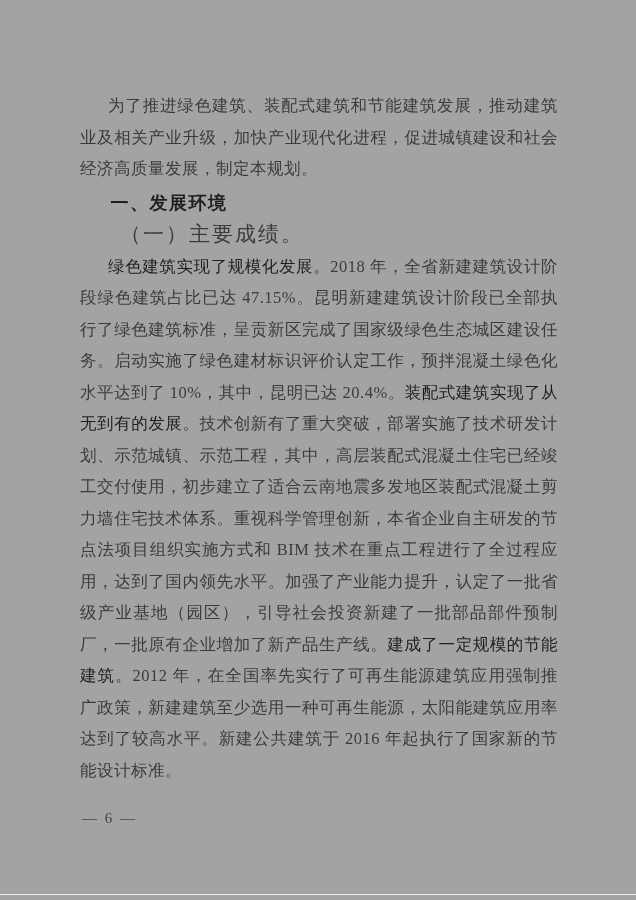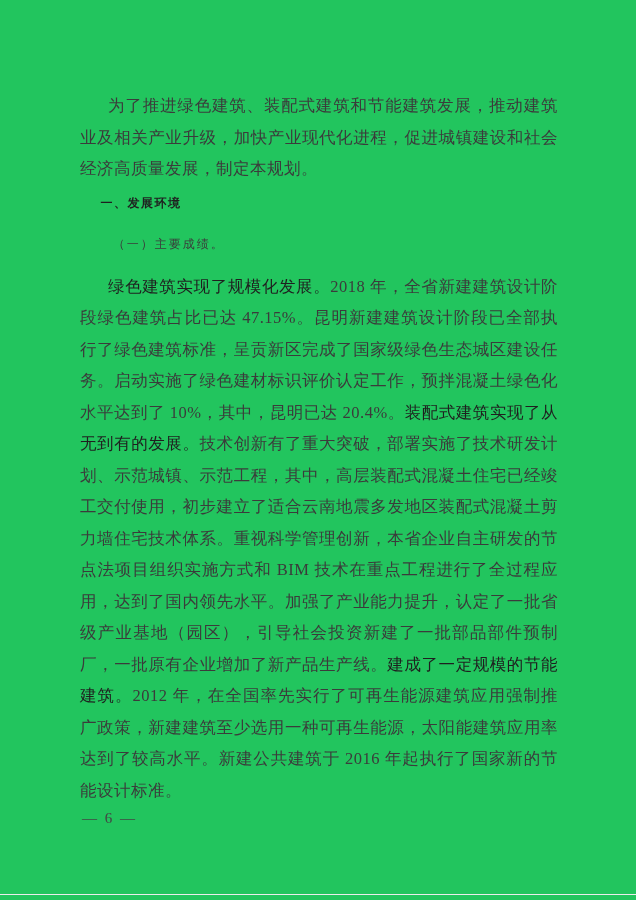--- a/index.html
+++ b/index.html
@@ -5,21 +5,21 @@
   html, body {
     margin: 0;
     padding: 0;
     background: #ffffff;
   }
   .page {
     position: relative;
     width: 636px;
     height: 900px;
     margin: 0 auto;
-    background: #22c55e;
+    background: #a3a3a3;
     overflow: hidden;
     font-family: "Liberation Serif", "DejaVu Serif", serif;
     color: #3b3b3b;
   }
   .content {
     position: absolute;
     left: 80px;
     top: 90px;
     width: 478px;
   }
@@ -32,30 +32,30 @@
     text-indent: 1.7em;
     color: #3b3b3b;
   }
   .para b, .para strong {
     font-weight: normal;
     color: #1f1f1f;
   }
   .section-heading {
     margin: 3px 0 0 0;
     font-family: "Liberation Sans", "DejaVu Sans", sans-serif;
-    font-size: 12px;
+    font-size: 18px;
     font-weight: bold;
     line-height: 31.5px;
     letter-spacing: 1.5px;
     text-indent: 1.7em;
     color: #1f1f1f;
   }
   .kaiti-line {
-    margin: 10px;
-    font-size: 12px;
+    margin: 0;
+    font-size: 21px;
     line-height: 31.5px;
     letter-spacing: 2px;
     text-indent: 1.9em;
     color: #3b3b3b;
     font-weight: normal;
   }
   .footer {
     position: absolute;
     left: 82px;
     top: 810px;

